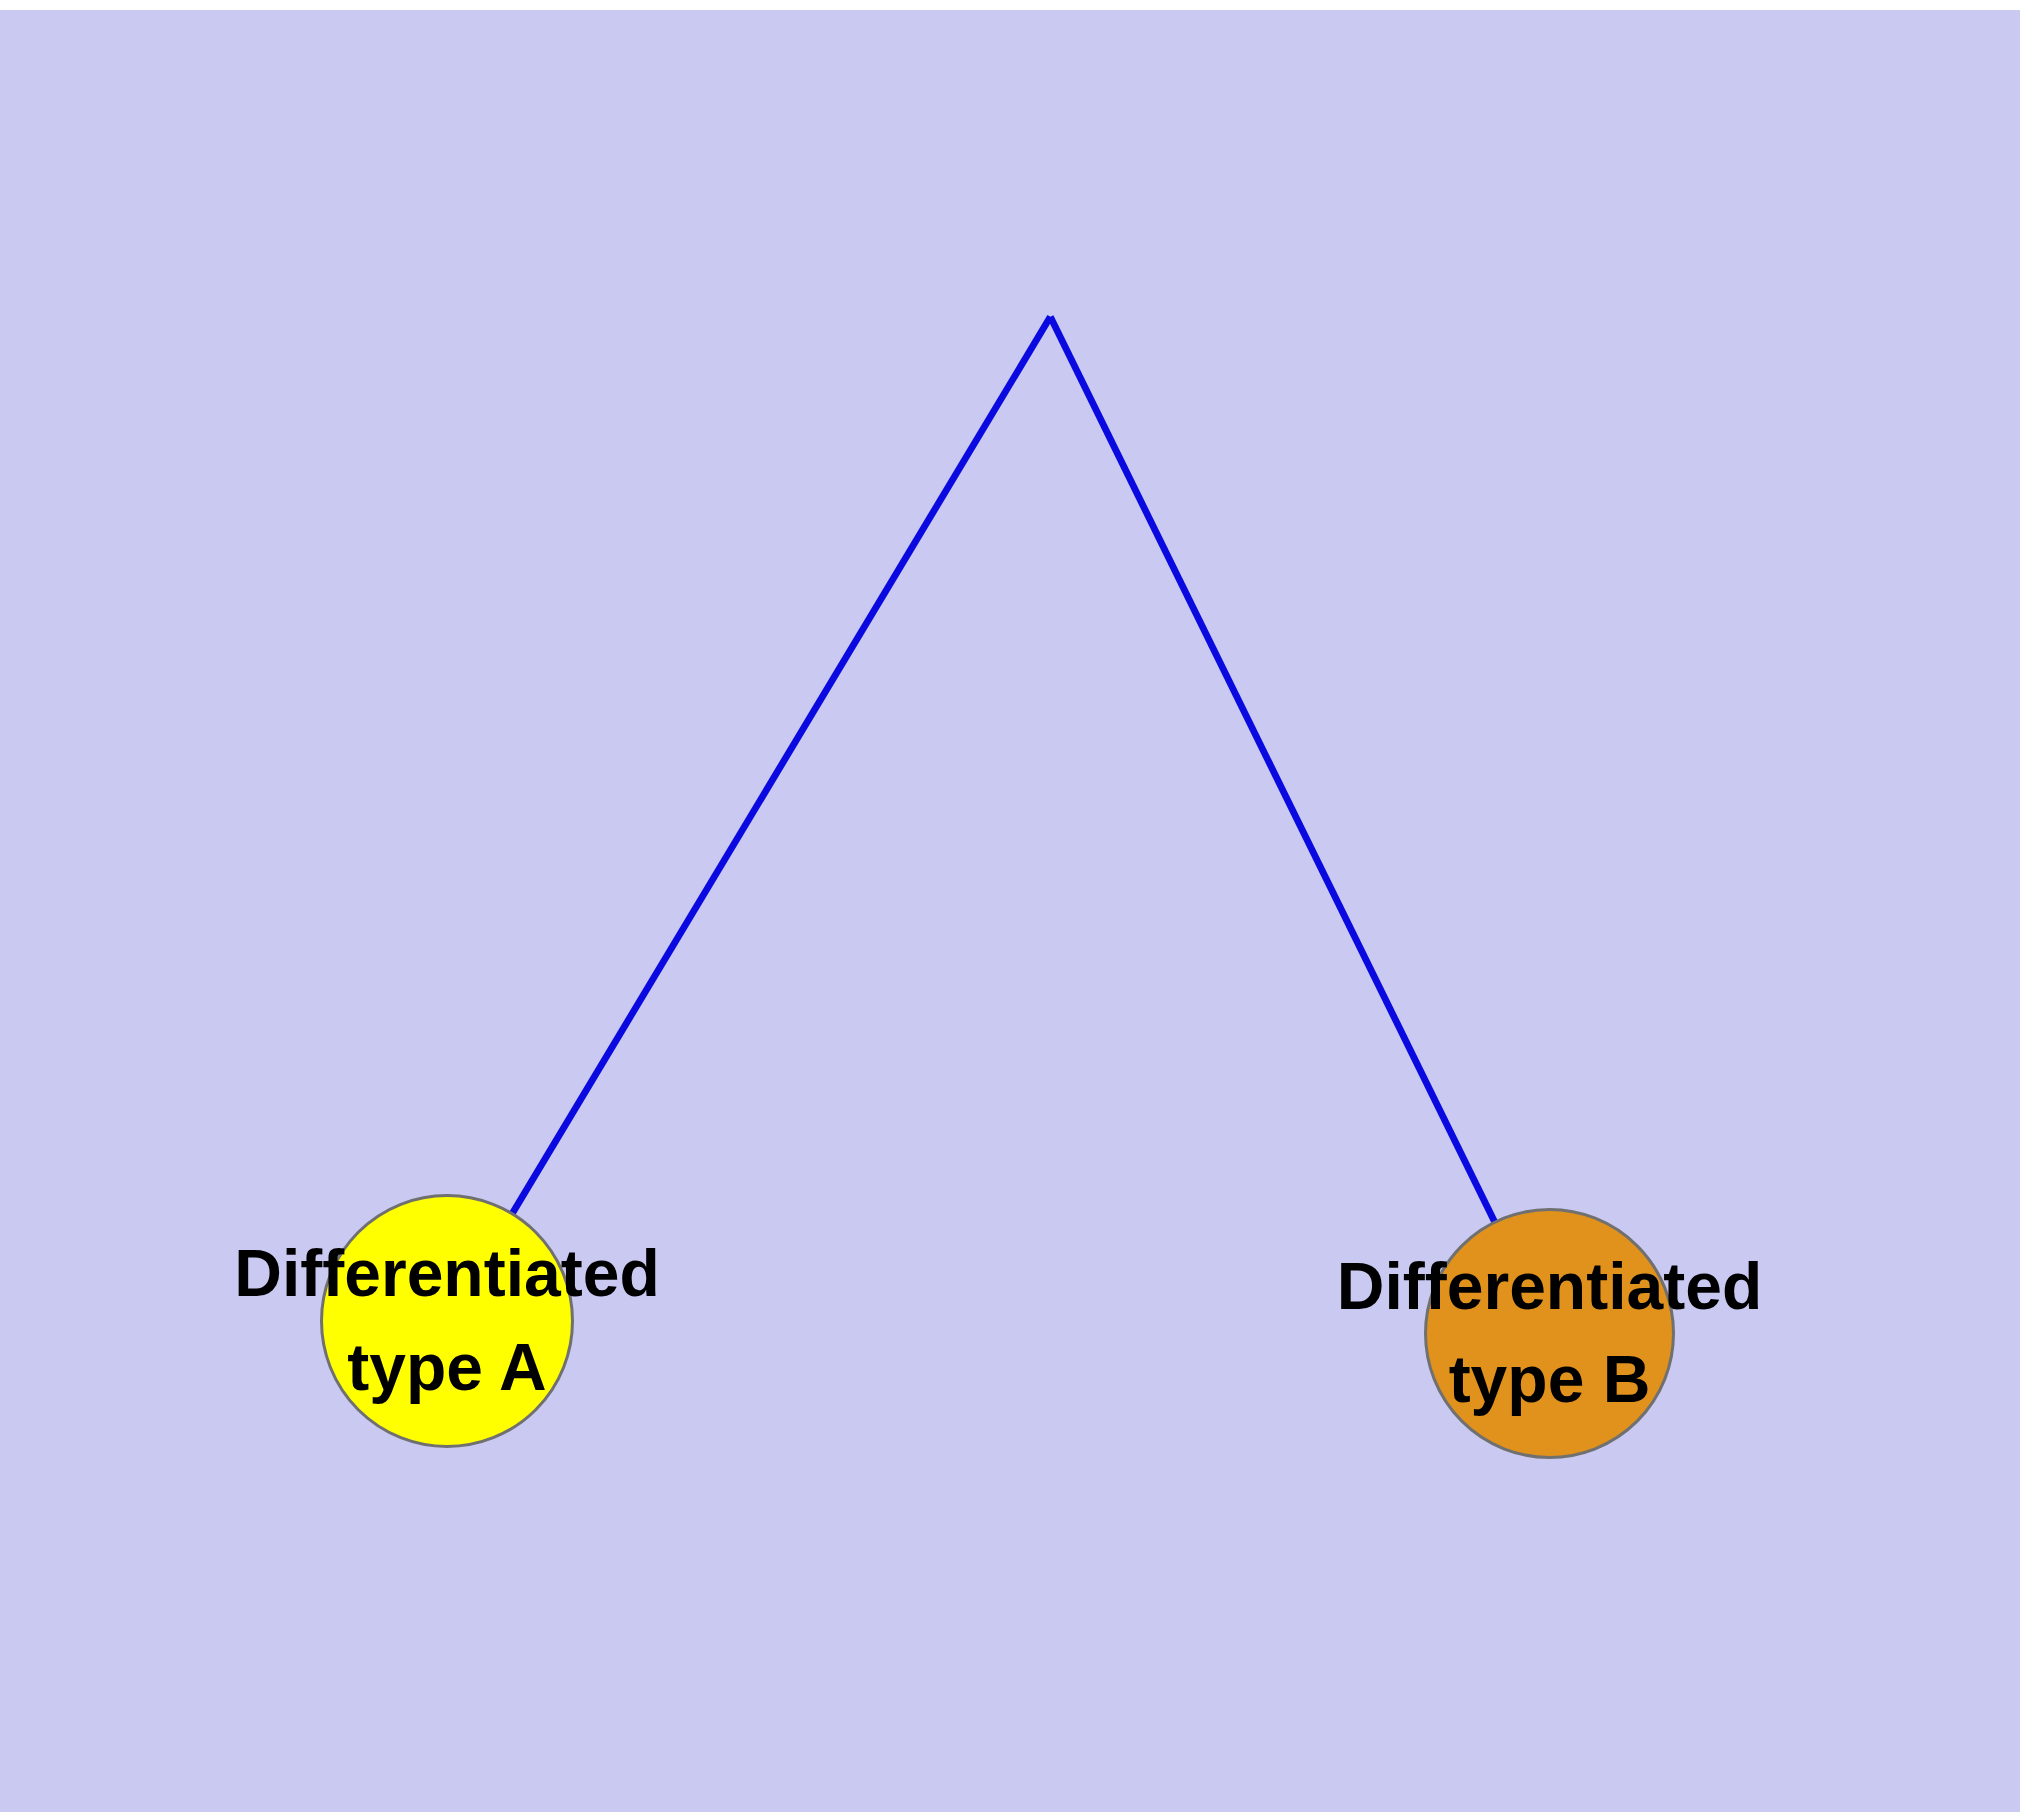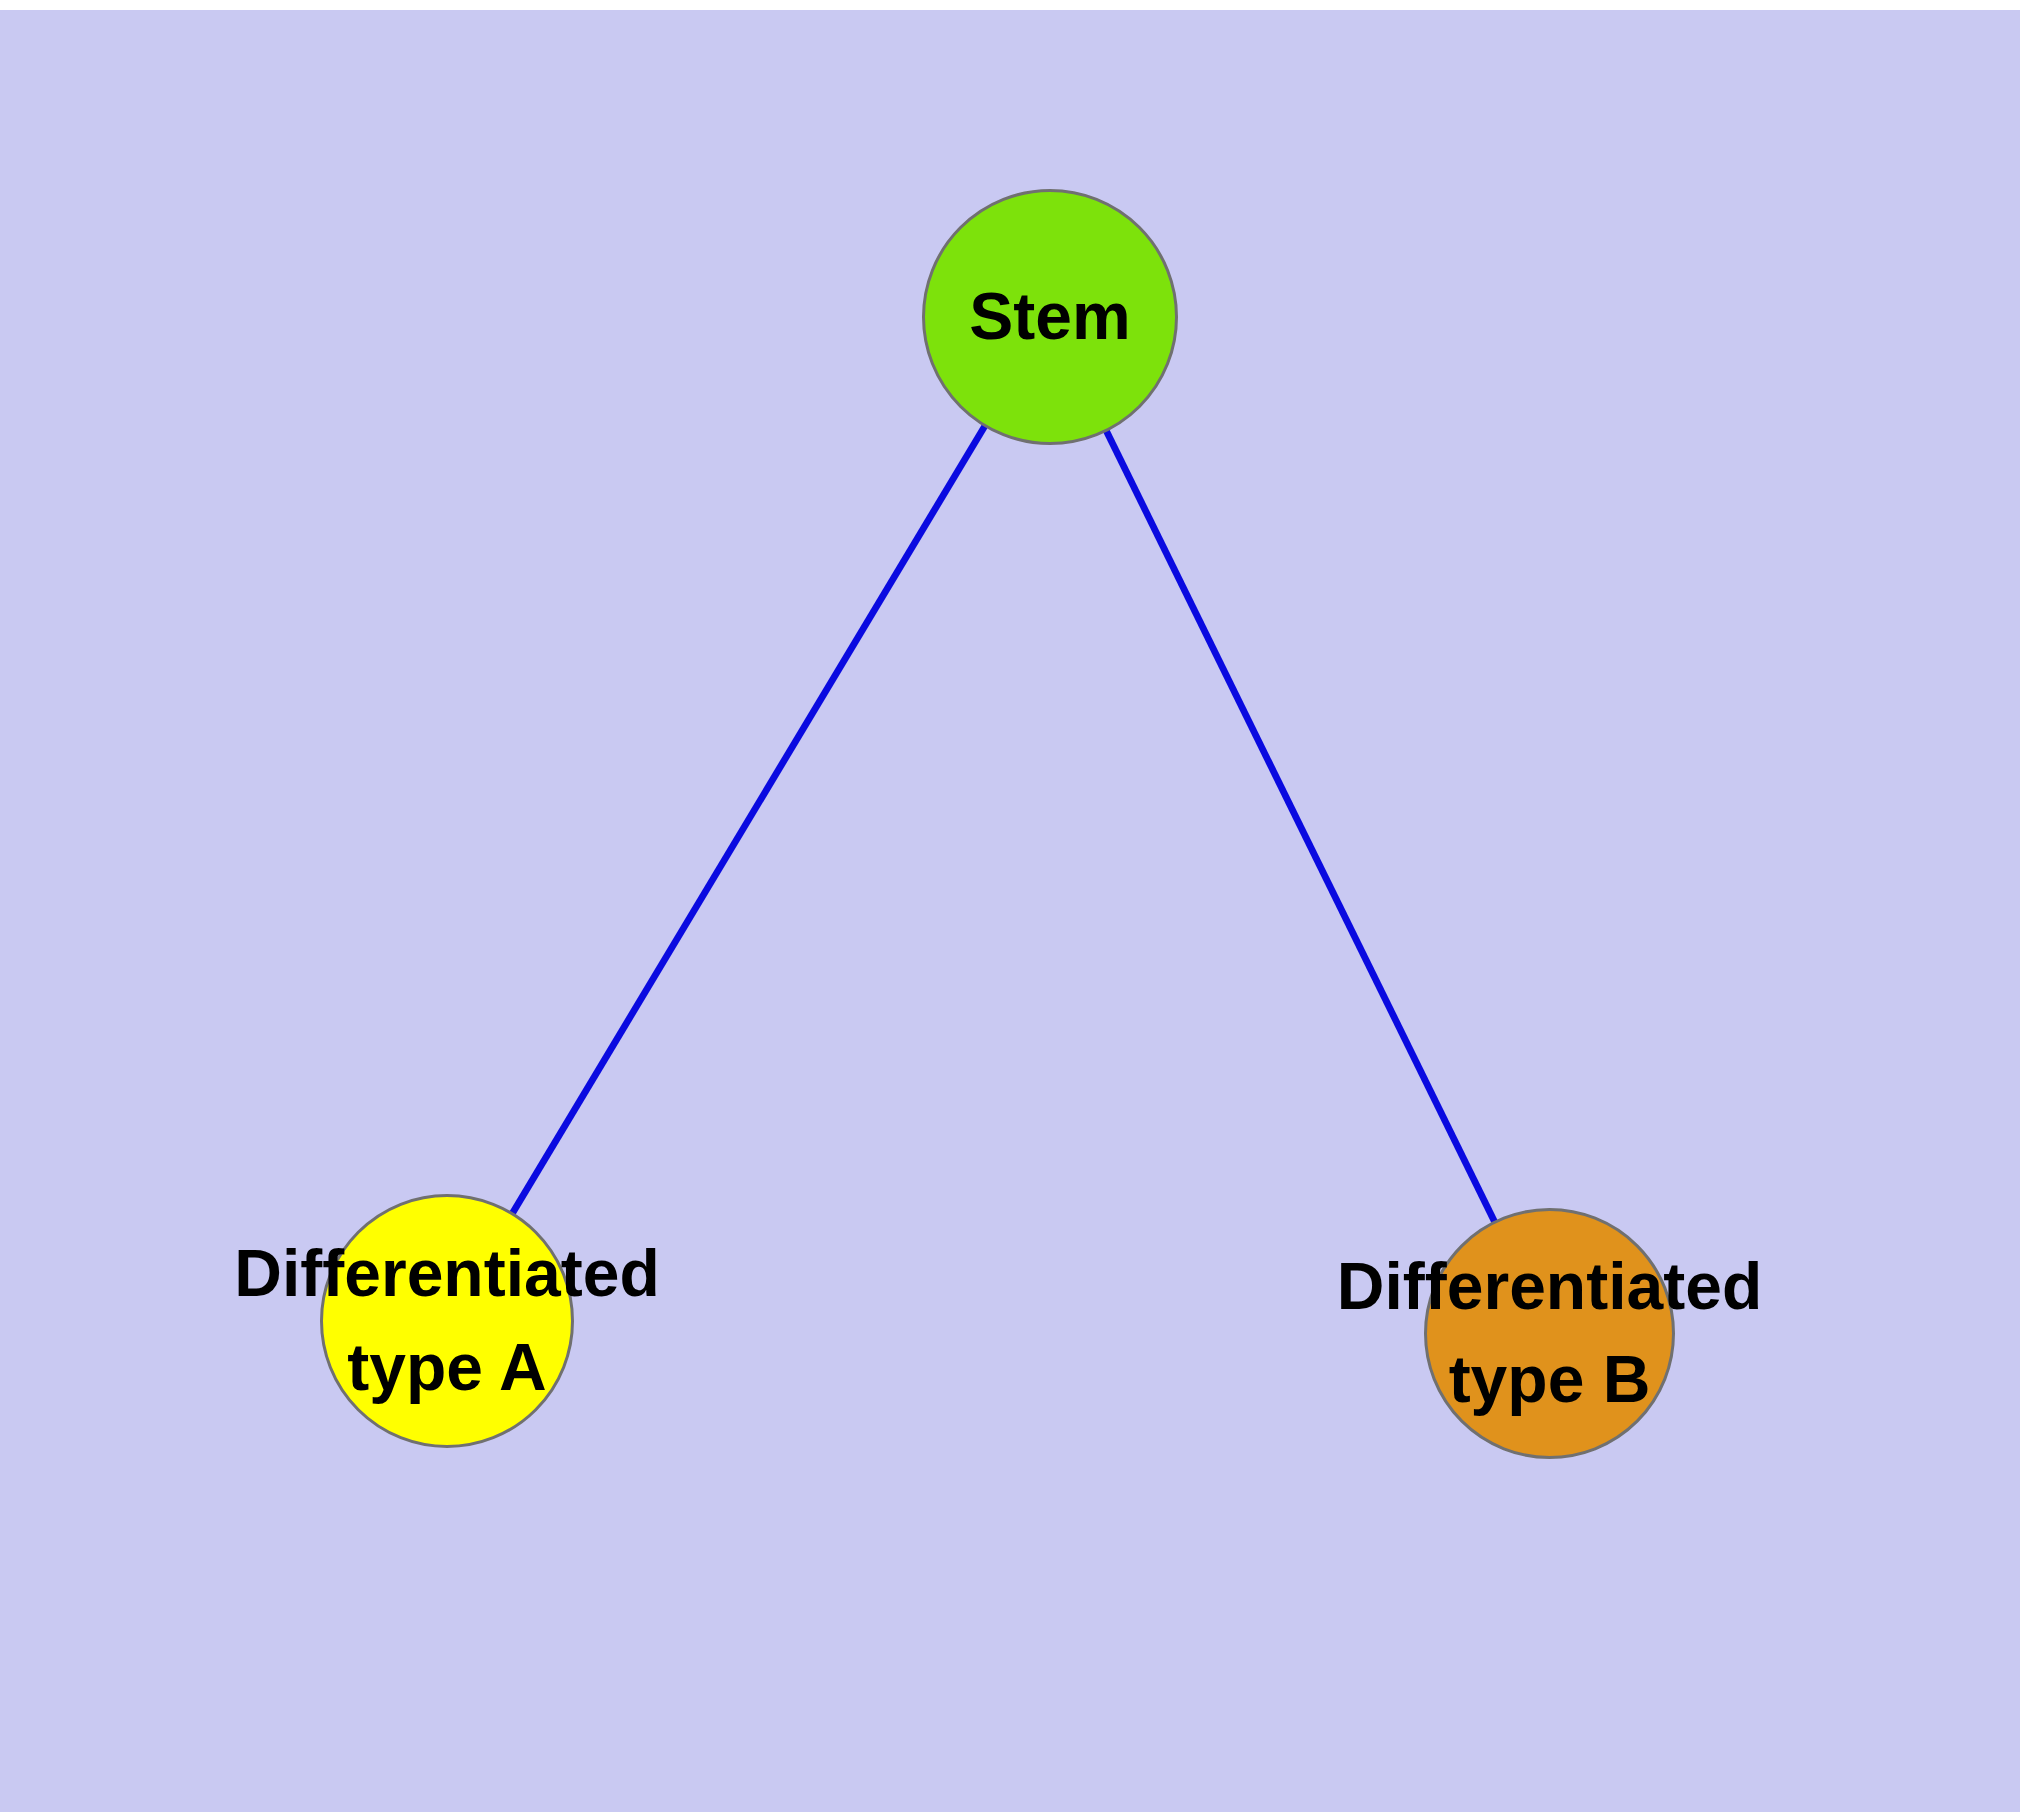--- a/index.html
+++ b/index.html
@@ -62,23 +62,20 @@
 
 <div class="top-strip" id="top-strip" style="background: rgb(255, 255, 255);"></div>
 
 <div class="stage" id="stage" style="background: rgb(201, 201, 242);">
 
   <svg class="edges-layer" id="edges-layer" viewBox="0 0 2384 2126" preserveAspectRatio="none">
     <line id="edge-0" x1="1239" y1="362" x2="528" y2="1547" stroke="#0a0ae0"></line>
     <line id="edge-1" x1="1239" y1="362" x2="1828" y2="1562" stroke="#0a0ae0"></line>
   </svg>
 
-  <div class="node" id="node-stem" style="left: 922px; top: 179px; width: 256px; height: 256px; background: rgb(125, 226, 11); border-color: rgb(112, 112, 112);">
-    <span class="node-label">Stem</span>
-  </div>
 
   <div class="node" id="node-type-a" style="left: 320px; top: 1184px; width: 254px; height: 254px; background: rgb(255, 255, 0); border-color: rgb(112, 112, 112);">
     <span class="node-label">Differentiated
 type A</span>
   </div>
 
   <div class="node" id="node-type-b" style="left: 1424px; top: 1198px; width: 251px; height: 251px; background: rgb(224, 146, 28); border-color: rgb(112, 112, 112);">
     <span class="node-label">Differentiated
 type B</span>
   </div>

